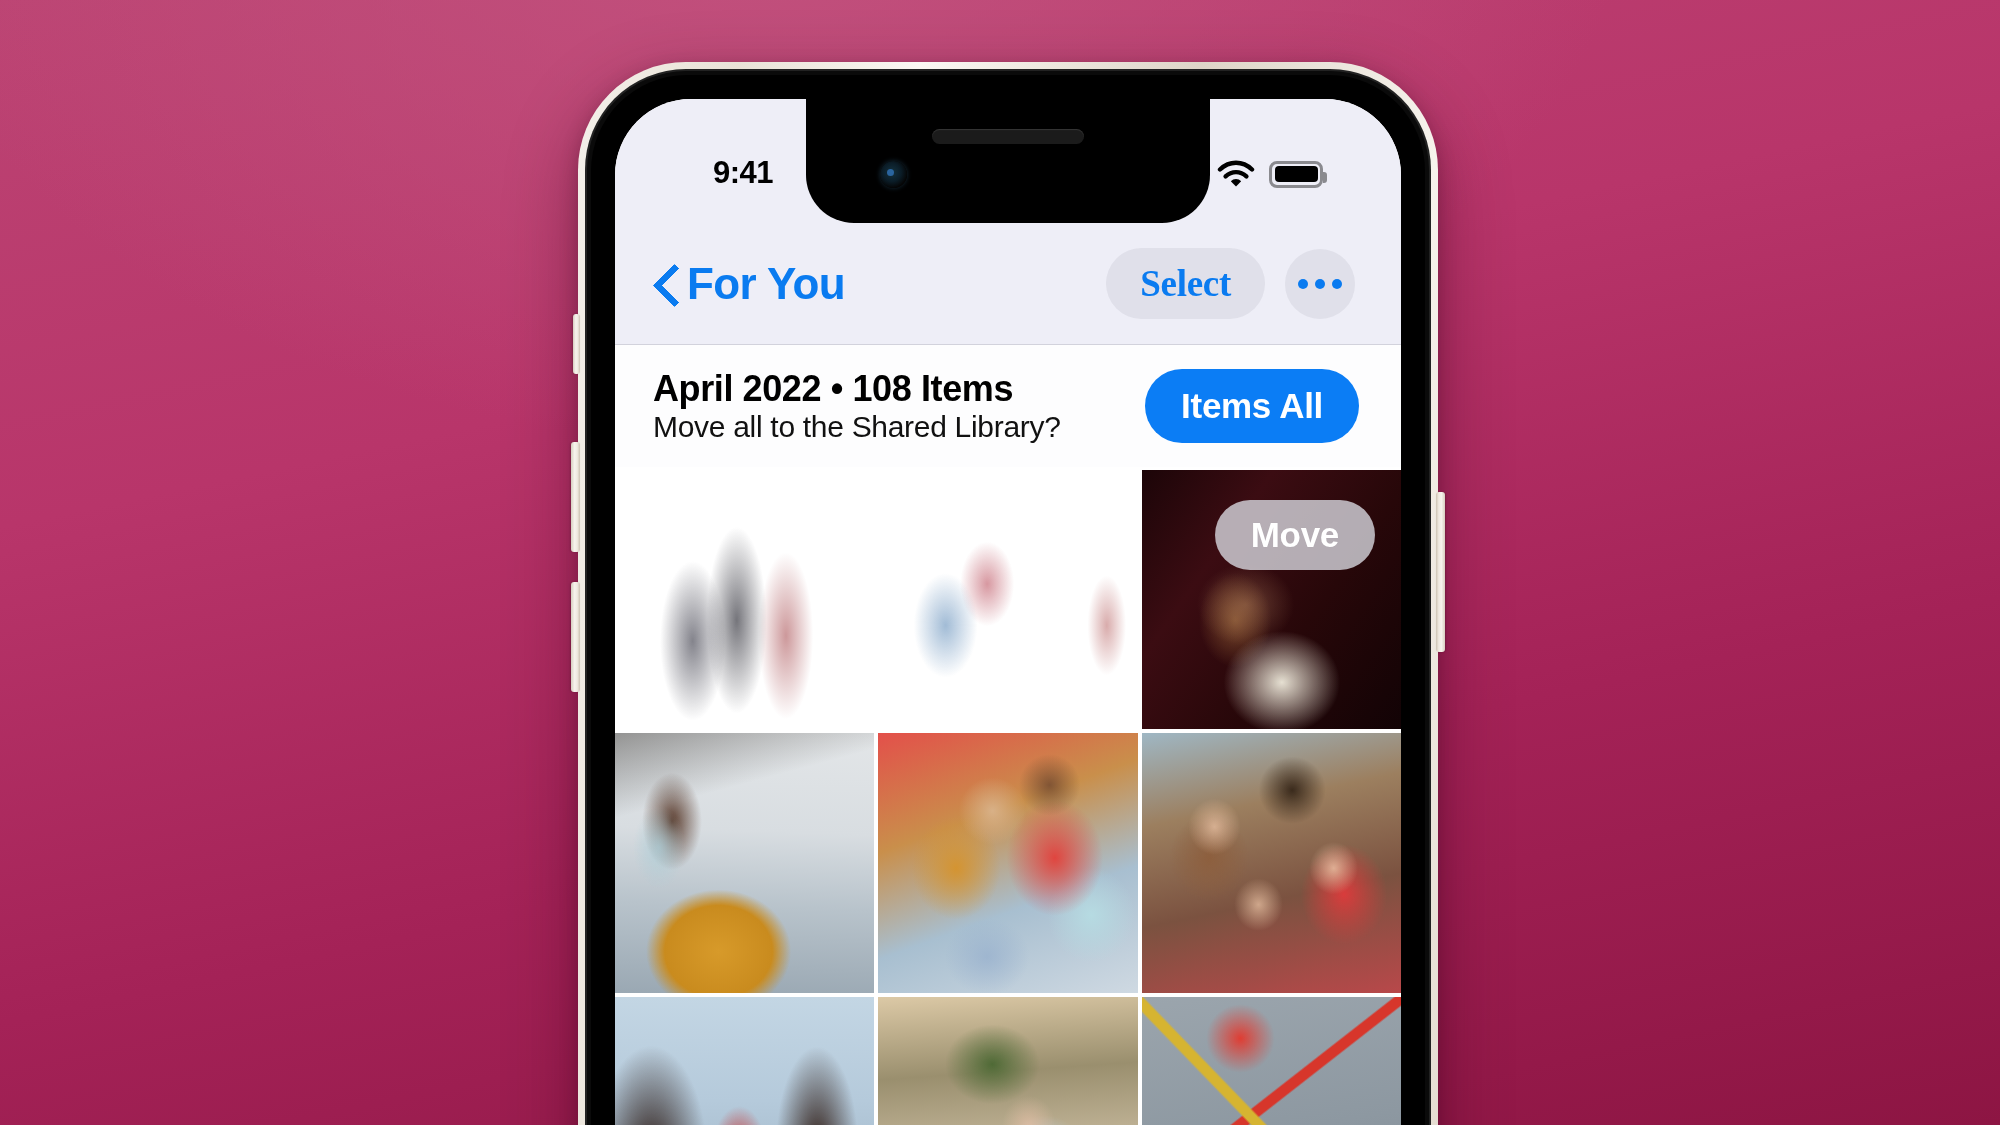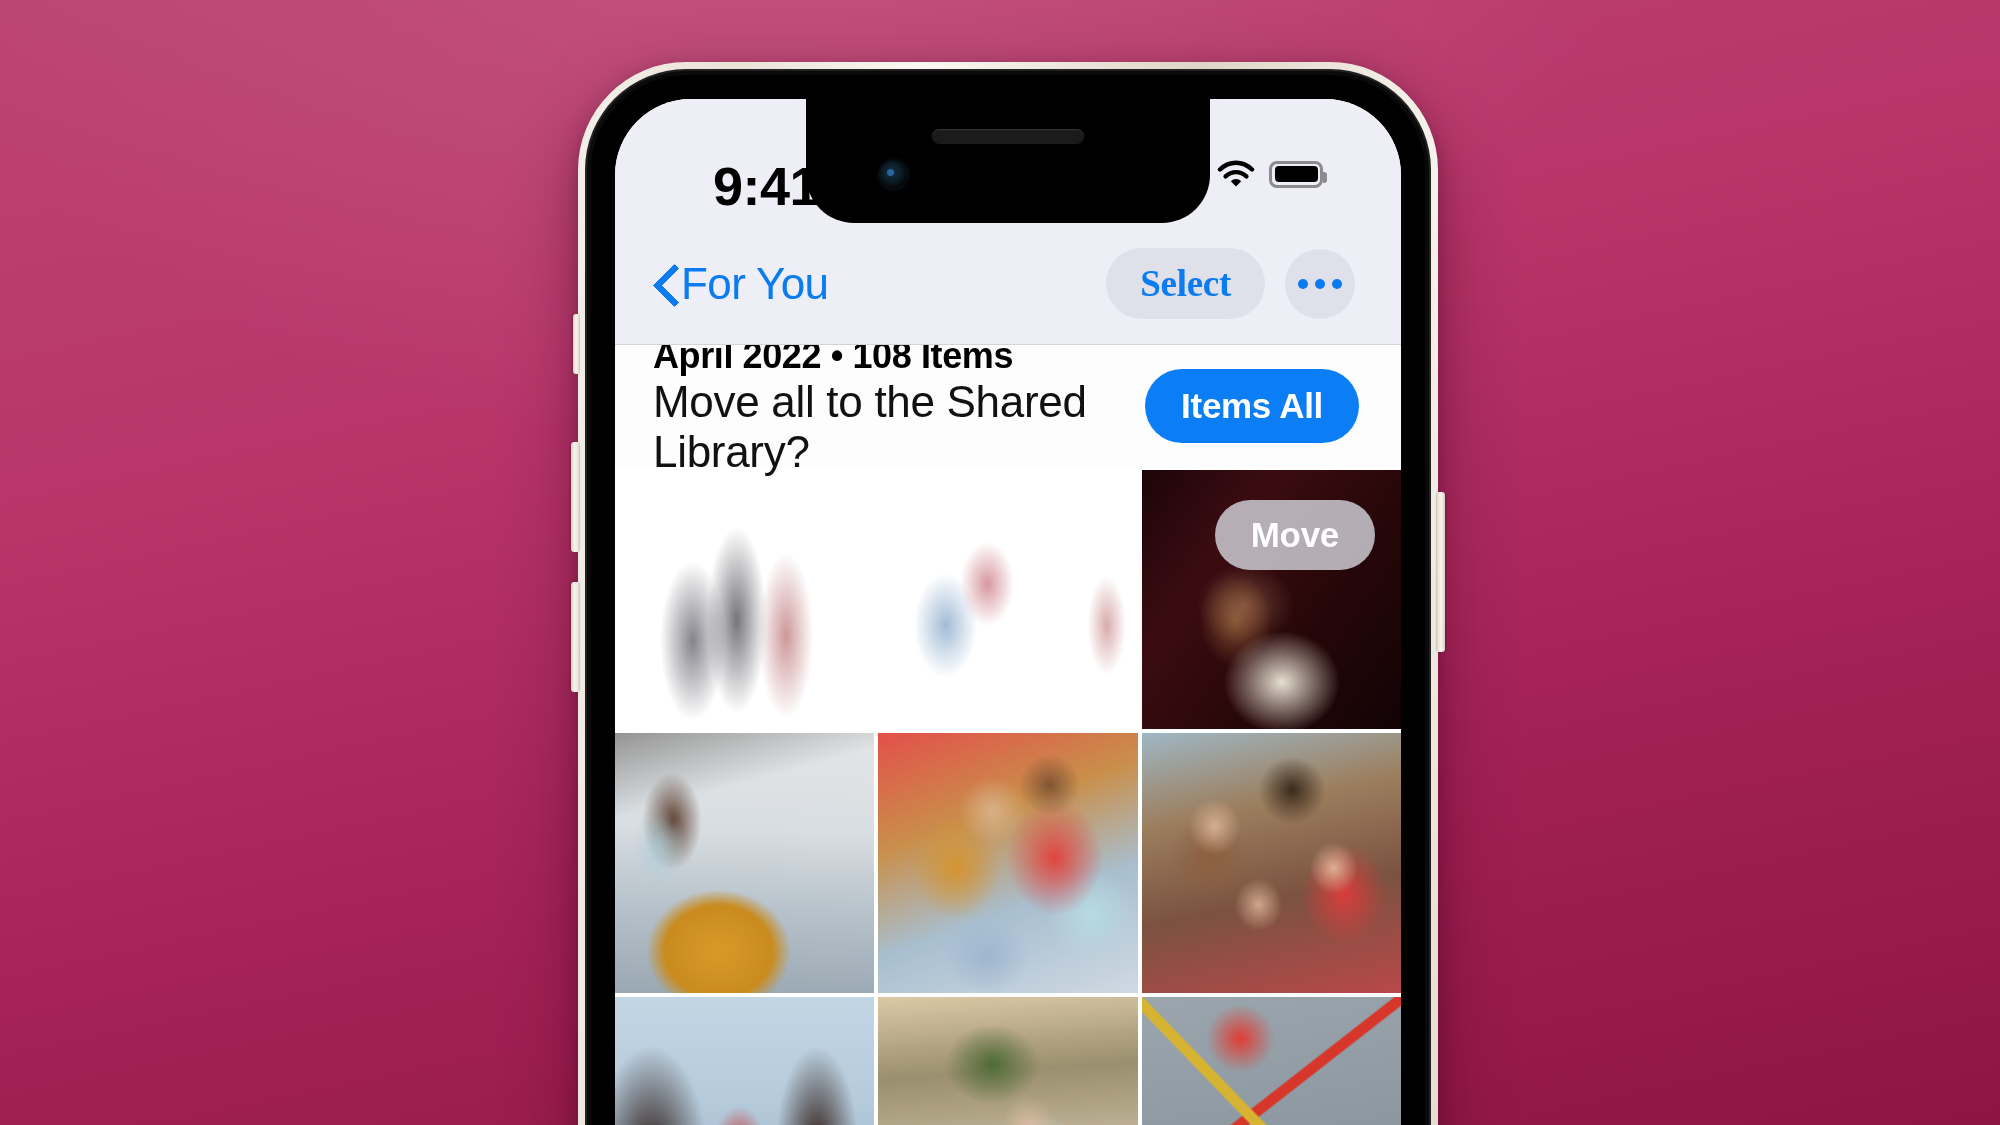--- a/index.html
+++ b/index.html
@@ -135,21 +135,21 @@
   #status-bar {
     position: relative;
     height: 124px;
     background: #eeeef7;
     z-index: 30;
   }
   #status-time {
     position: absolute;
     left: 98px;
     top: 56px;
-    font-size: 54px;
+    font-size: 31px;
     font-weight: 700;
     color: #000;
     letter-spacing: -0.5px;
     text-align: right;
   }
   #status-icons {
     position: absolute;
     right: 78px;
     top: 60px;
     display: flex;
@@ -207,22 +207,23 @@
     border-bottom: 1.5px solid #d2d2dc;
     display: flex;
     align-items: center;
     padding: 0 46px 0 38px;
     box-sizing: border-box;
     z-index: 20;
   }
   #back-group {
     display: flex;
     align-items: center;
-    gap: 2px;
+    gap: 8px;
     cursor: pointer;
+    font-weight: bold;
   }
   #chevron-back {
     width: 26px;
     height: 44px;
     position: relative;
   }
   #chevron-back::before {
     content: "";
     position: absolute;
     left: 6px;
@@ -285,21 +286,21 @@
     z-index: 15;
   }
   #banner-text { display: flex; flex-direction: column; }
   #banner-title {
     font-size: 36px;
     font-weight: 700;
     color: #000;
     letter-spacing: -0.4px;
   }
   #banner-subtitle {
-    font-size: 44px;
+    font-size: 30px;
     font-weight: 400;
     color: #111;
     letter-spacing: -0.3px;
   }
   #banner-spacer { flex: 1; }
   #share-all-button {
     background: #0b7df5;
     color: #fff;
     font-size: 35px;
     font-weight: 700;

